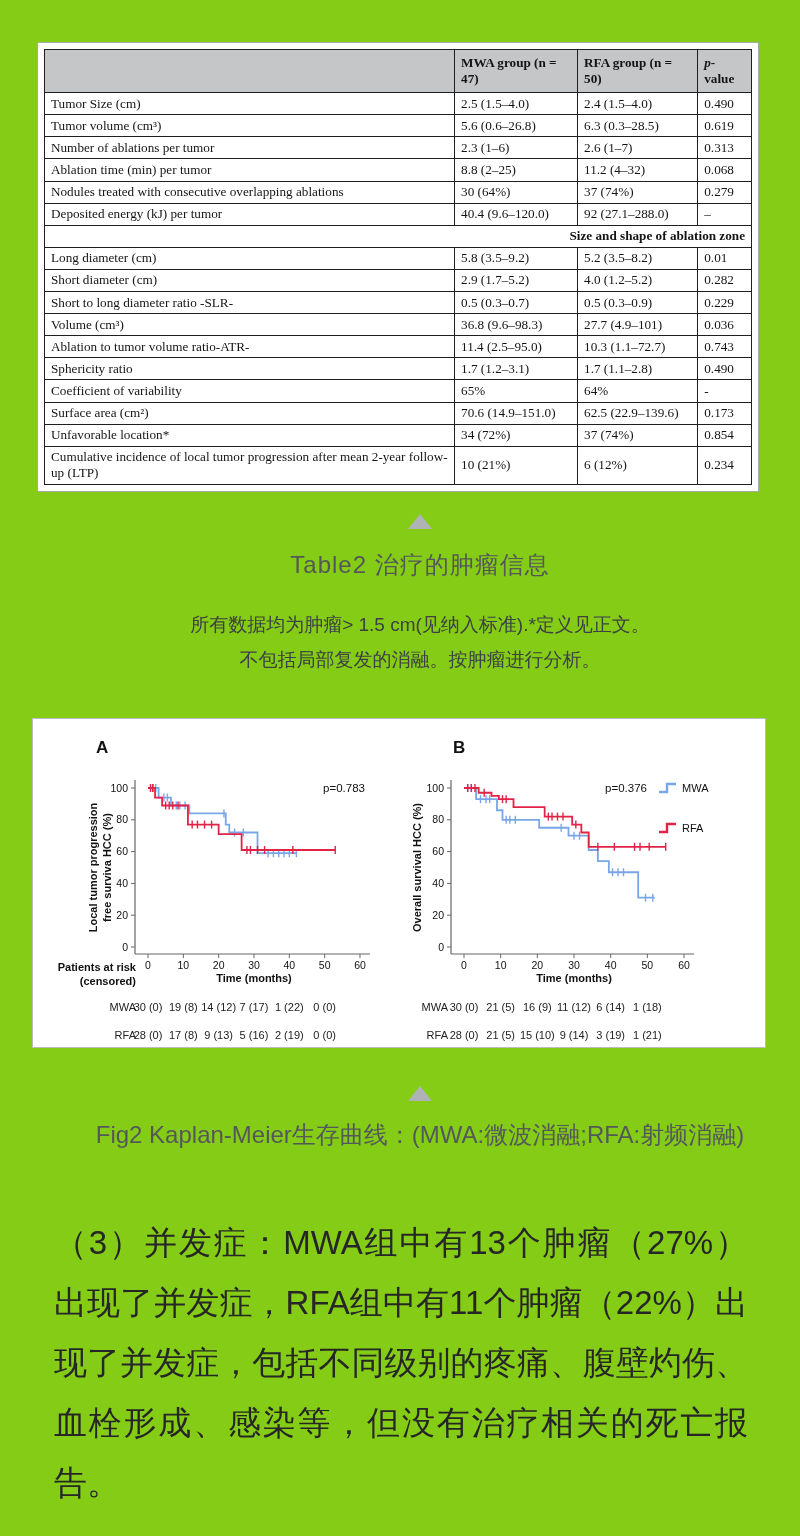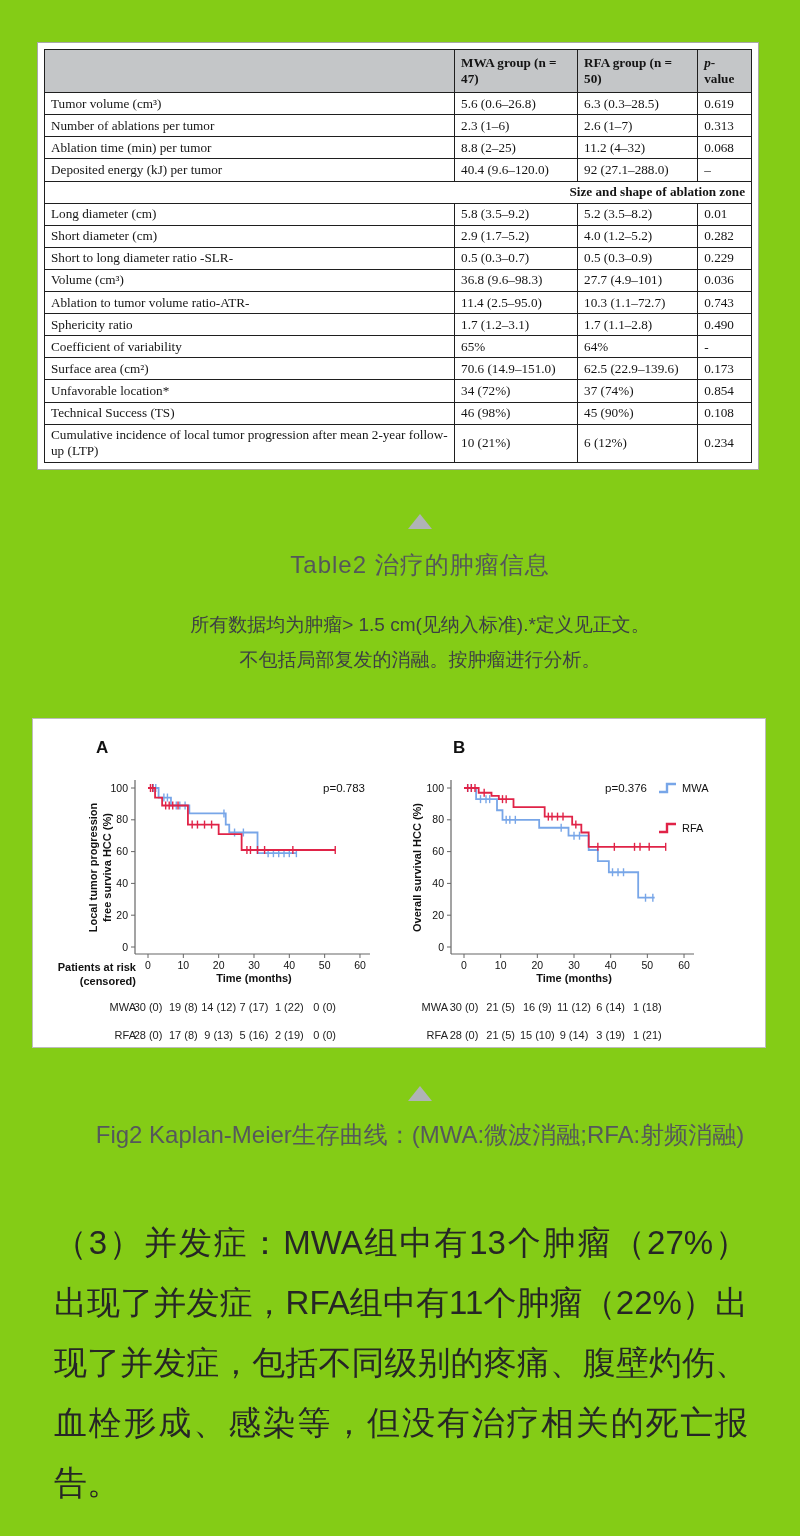--- a/index.html
+++ b/index.html
@@ -50,38 +50,50 @@
       <thead>
         <tr>
           <th class="c-label"></th>
           <th class="c-mwa">MWA group (n = 47)</th>
           <th class="c-rfa">RFA group (n = 50)</th>
           <th class="c-p"><i>p</i><span>-value</span></th>
         </tr>
       </thead>
       <tbody id="t2body">
           <tr>
+            <td>Tumor Size (cm)</td>
+            <td>2.5 (1.5–4.0)</td>
+            <td>2.4 (1.5–4.0)</td>
+            <td>0.490</td>
+          </tr>
+          <tr>
             <td>Tumor volume (cm³)</td>
             <td>5.6 (0.6–26.8)</td>
             <td>6.3 (0.3–28.5)</td>
             <td>0.619</td>
           </tr>
           <tr>
             <td>Number of ablations per tumor</td>
             <td>2.3 (1–6)</td>
             <td>2.6 (1–7)</td>
             <td>0.313</td>
           </tr>
           <tr>
             <td>Ablation time (min) per tumor</td>
             <td>8.8 (2–25)</td>
             <td>11.2 (4–32)</td>
             <td>0.068</td>
           </tr>
           <tr>
+            <td>Nodules treated with consecutive overlapping ablations</td>
+            <td>30 (64%)</td>
+            <td>37 (74%)</td>
+            <td>0.279</td>
+          </tr>
+          <tr>
             <td>Deposited energy (kJ) per tumor</td>
             <td>40.4 (9.6–120.0)</td>
             <td>92 (27.1–288.0)</td>
             <td>–</td>
           </tr>
           <tr>
             <td colspan="4" class="section">Size and shape of ablation zone</td>
           </tr>
           <tr>
             <td>Long diameter (cm)</td>
@@ -129,26 +141,20 @@
             <td>Surface area (cm²)</td>
             <td>70.6 (14.9–151.0)</td>
             <td>62.5 (22.9–139.6)</td>
             <td>0.173</td>
           </tr>
           <tr>
             <td>Unfavorable location*</td>
             <td>34 (72%)</td>
             <td>37 (74%)</td>
             <td>0.854</td>
-          </tr>
-          <tr>
-            <td>Technical Success (TS)</td>
-            <td>46 (98%)</td>
-            <td>45 (90%)</td>
-            <td>0.108</td>
           </tr>
           <tr>
             <td>Cumulative incidence of local tumor progression after mean 2-year follow-up (LTP)</td>
             <td>10 (21%)</td>
             <td>6 (12%)</td>
             <td>0.234</td>
           </tr>
         </tbody>
     </table>
   </div>

